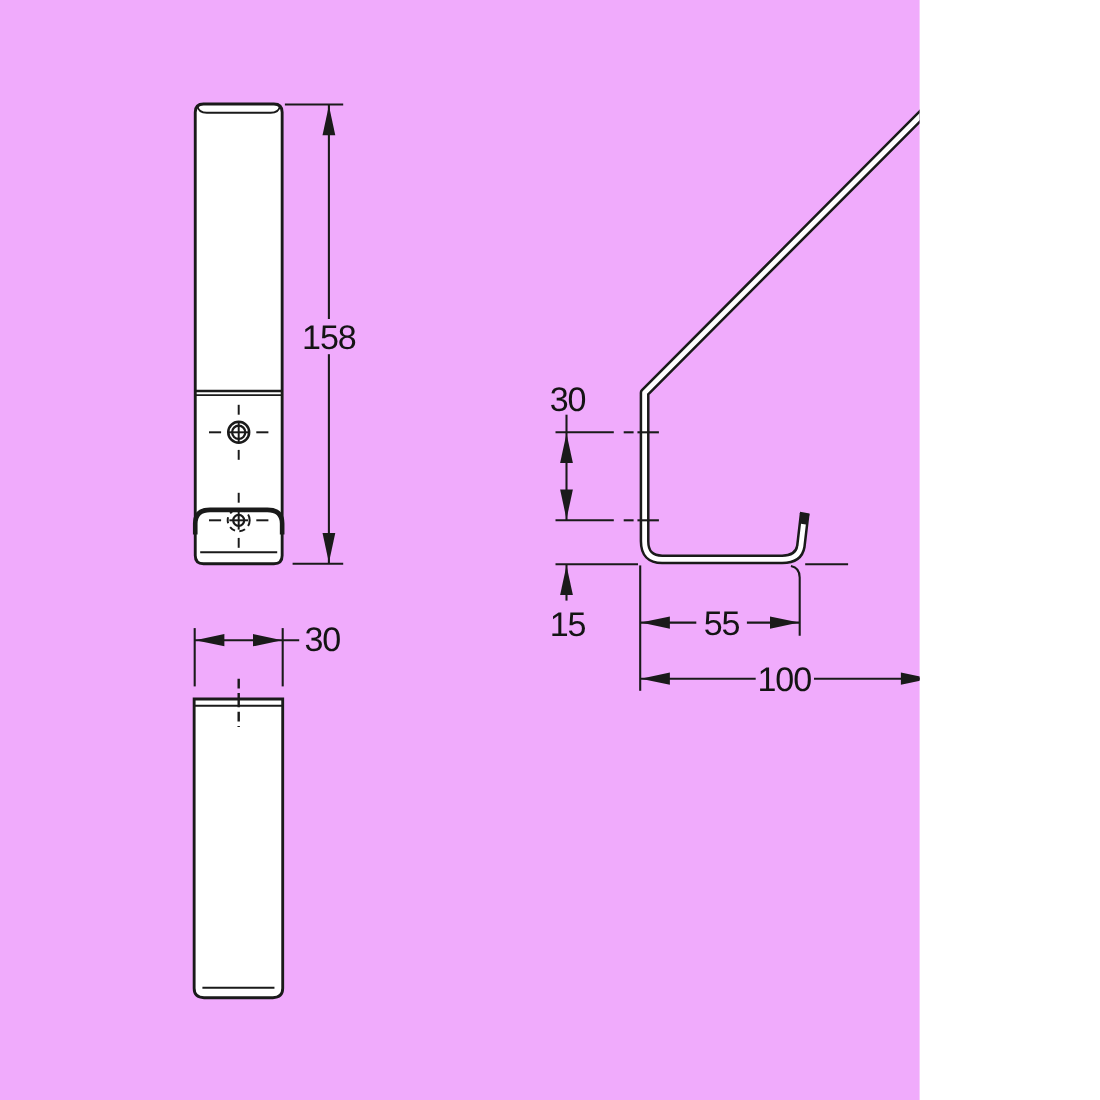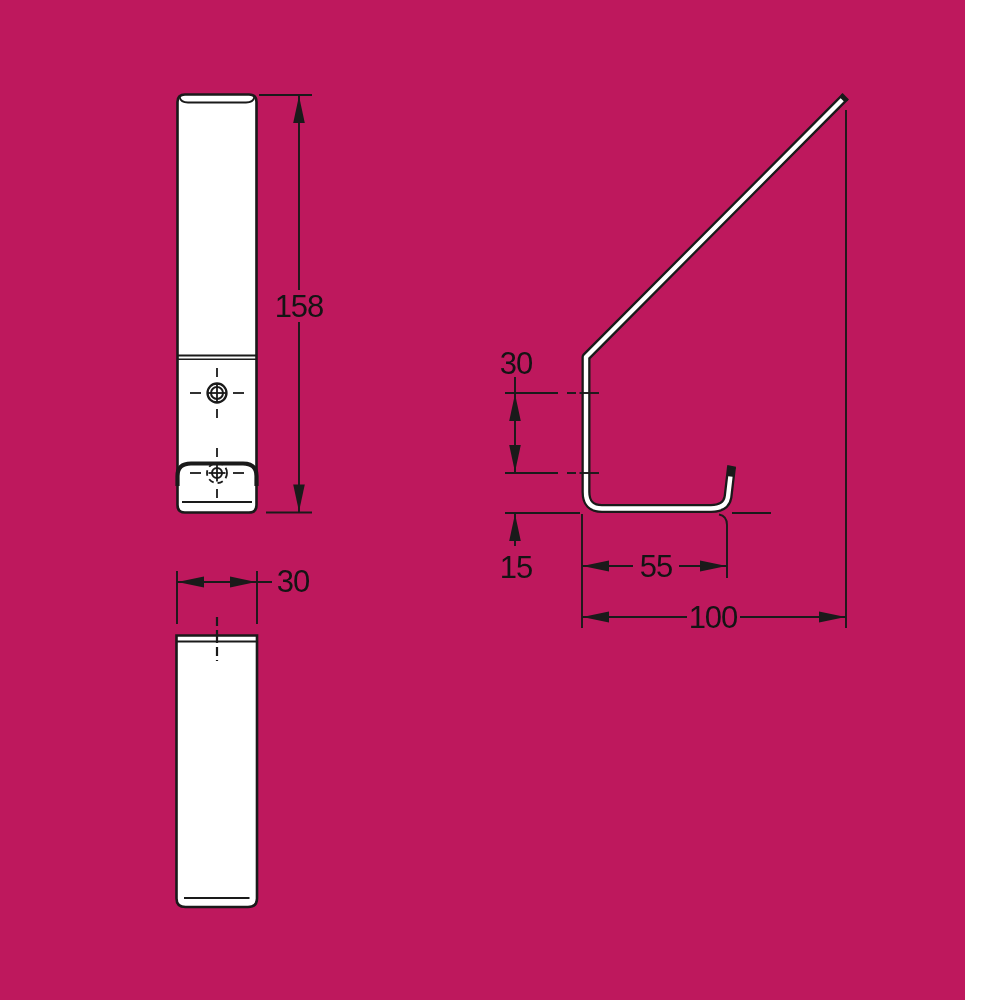--- a/index.html
+++ b/index.html
@@ -5,23 +5,23 @@
   html, body {
     margin: 0;
     padding: 0;
     background: #ffffff;
     width: 1000px;
     height: 1000px;
     font-family: "Liberation Sans", sans-serif;
   }
   #stage {
     position: relative;
-    width: 965px;
+    width: 836px;
     height: 1000px;
-    background: #be185d;
+    background: #f0abfc;
     overflow: hidden;
   }
   svg { display: block; }
   .dim-text {
     font-family: "Liberation Sans", sans-serif;
     font-size: 31px;
     fill: #141414;
     letter-spacing: -1px;
   }
 </style>

